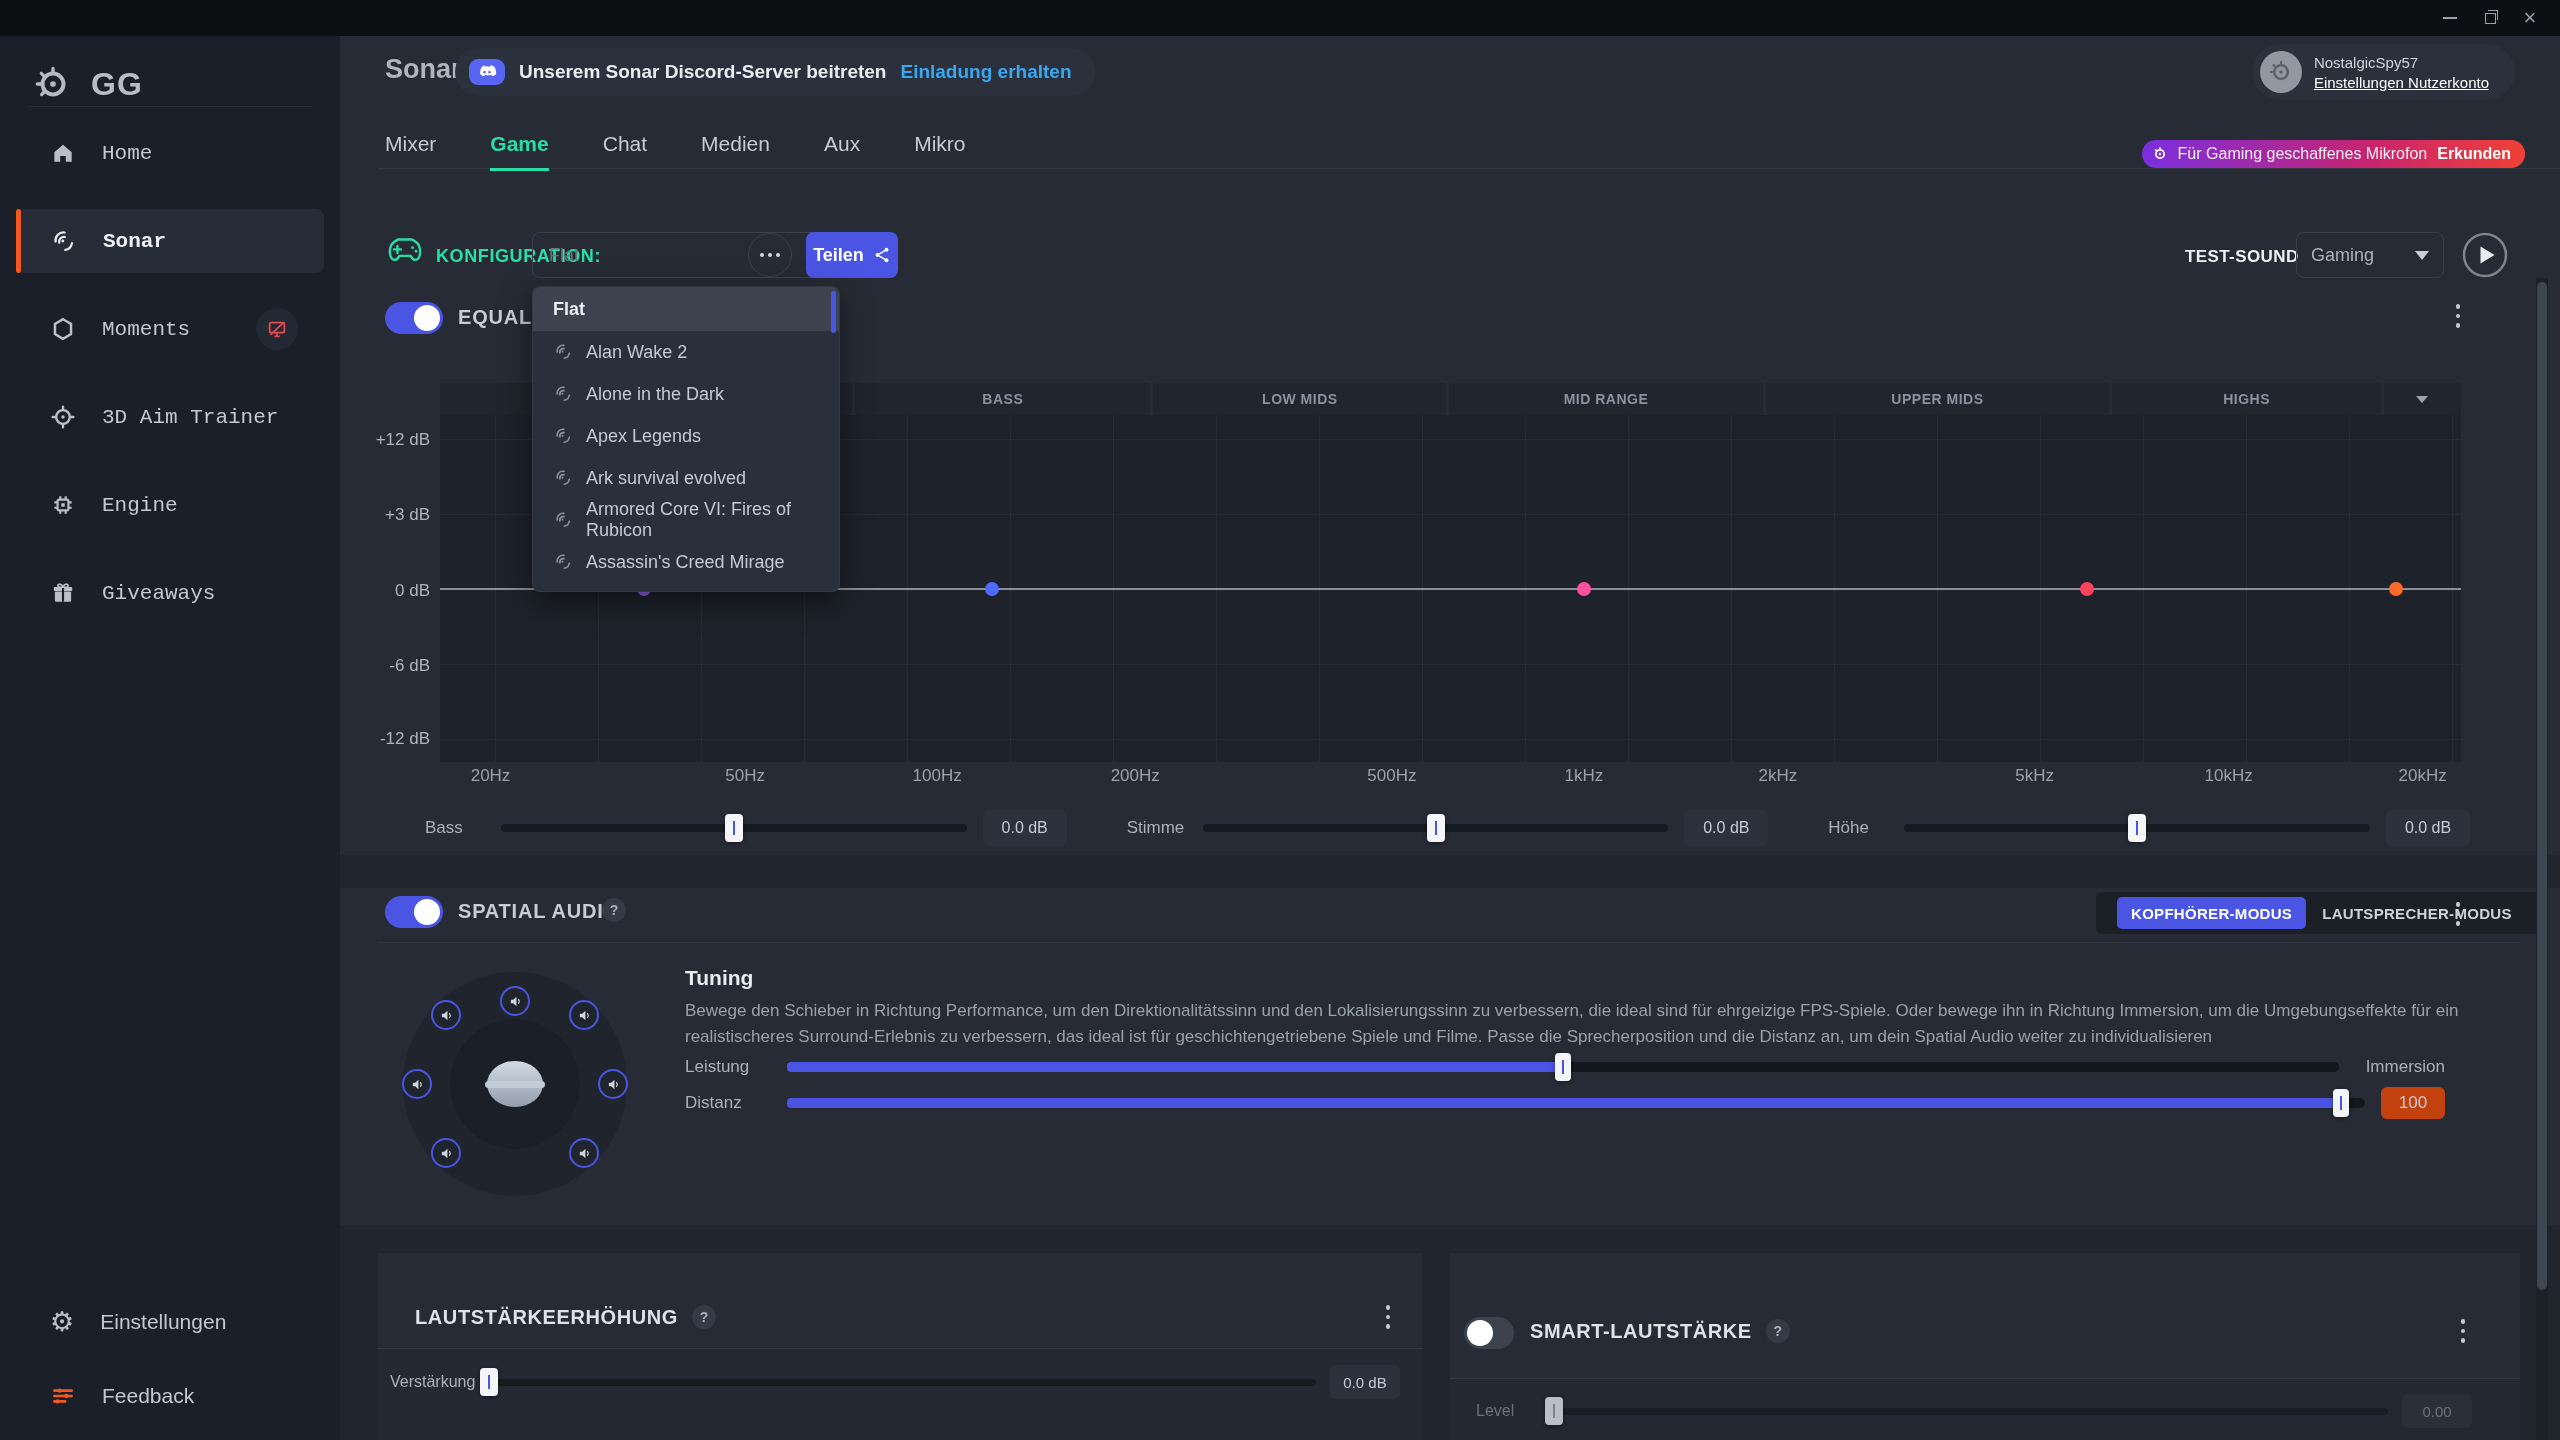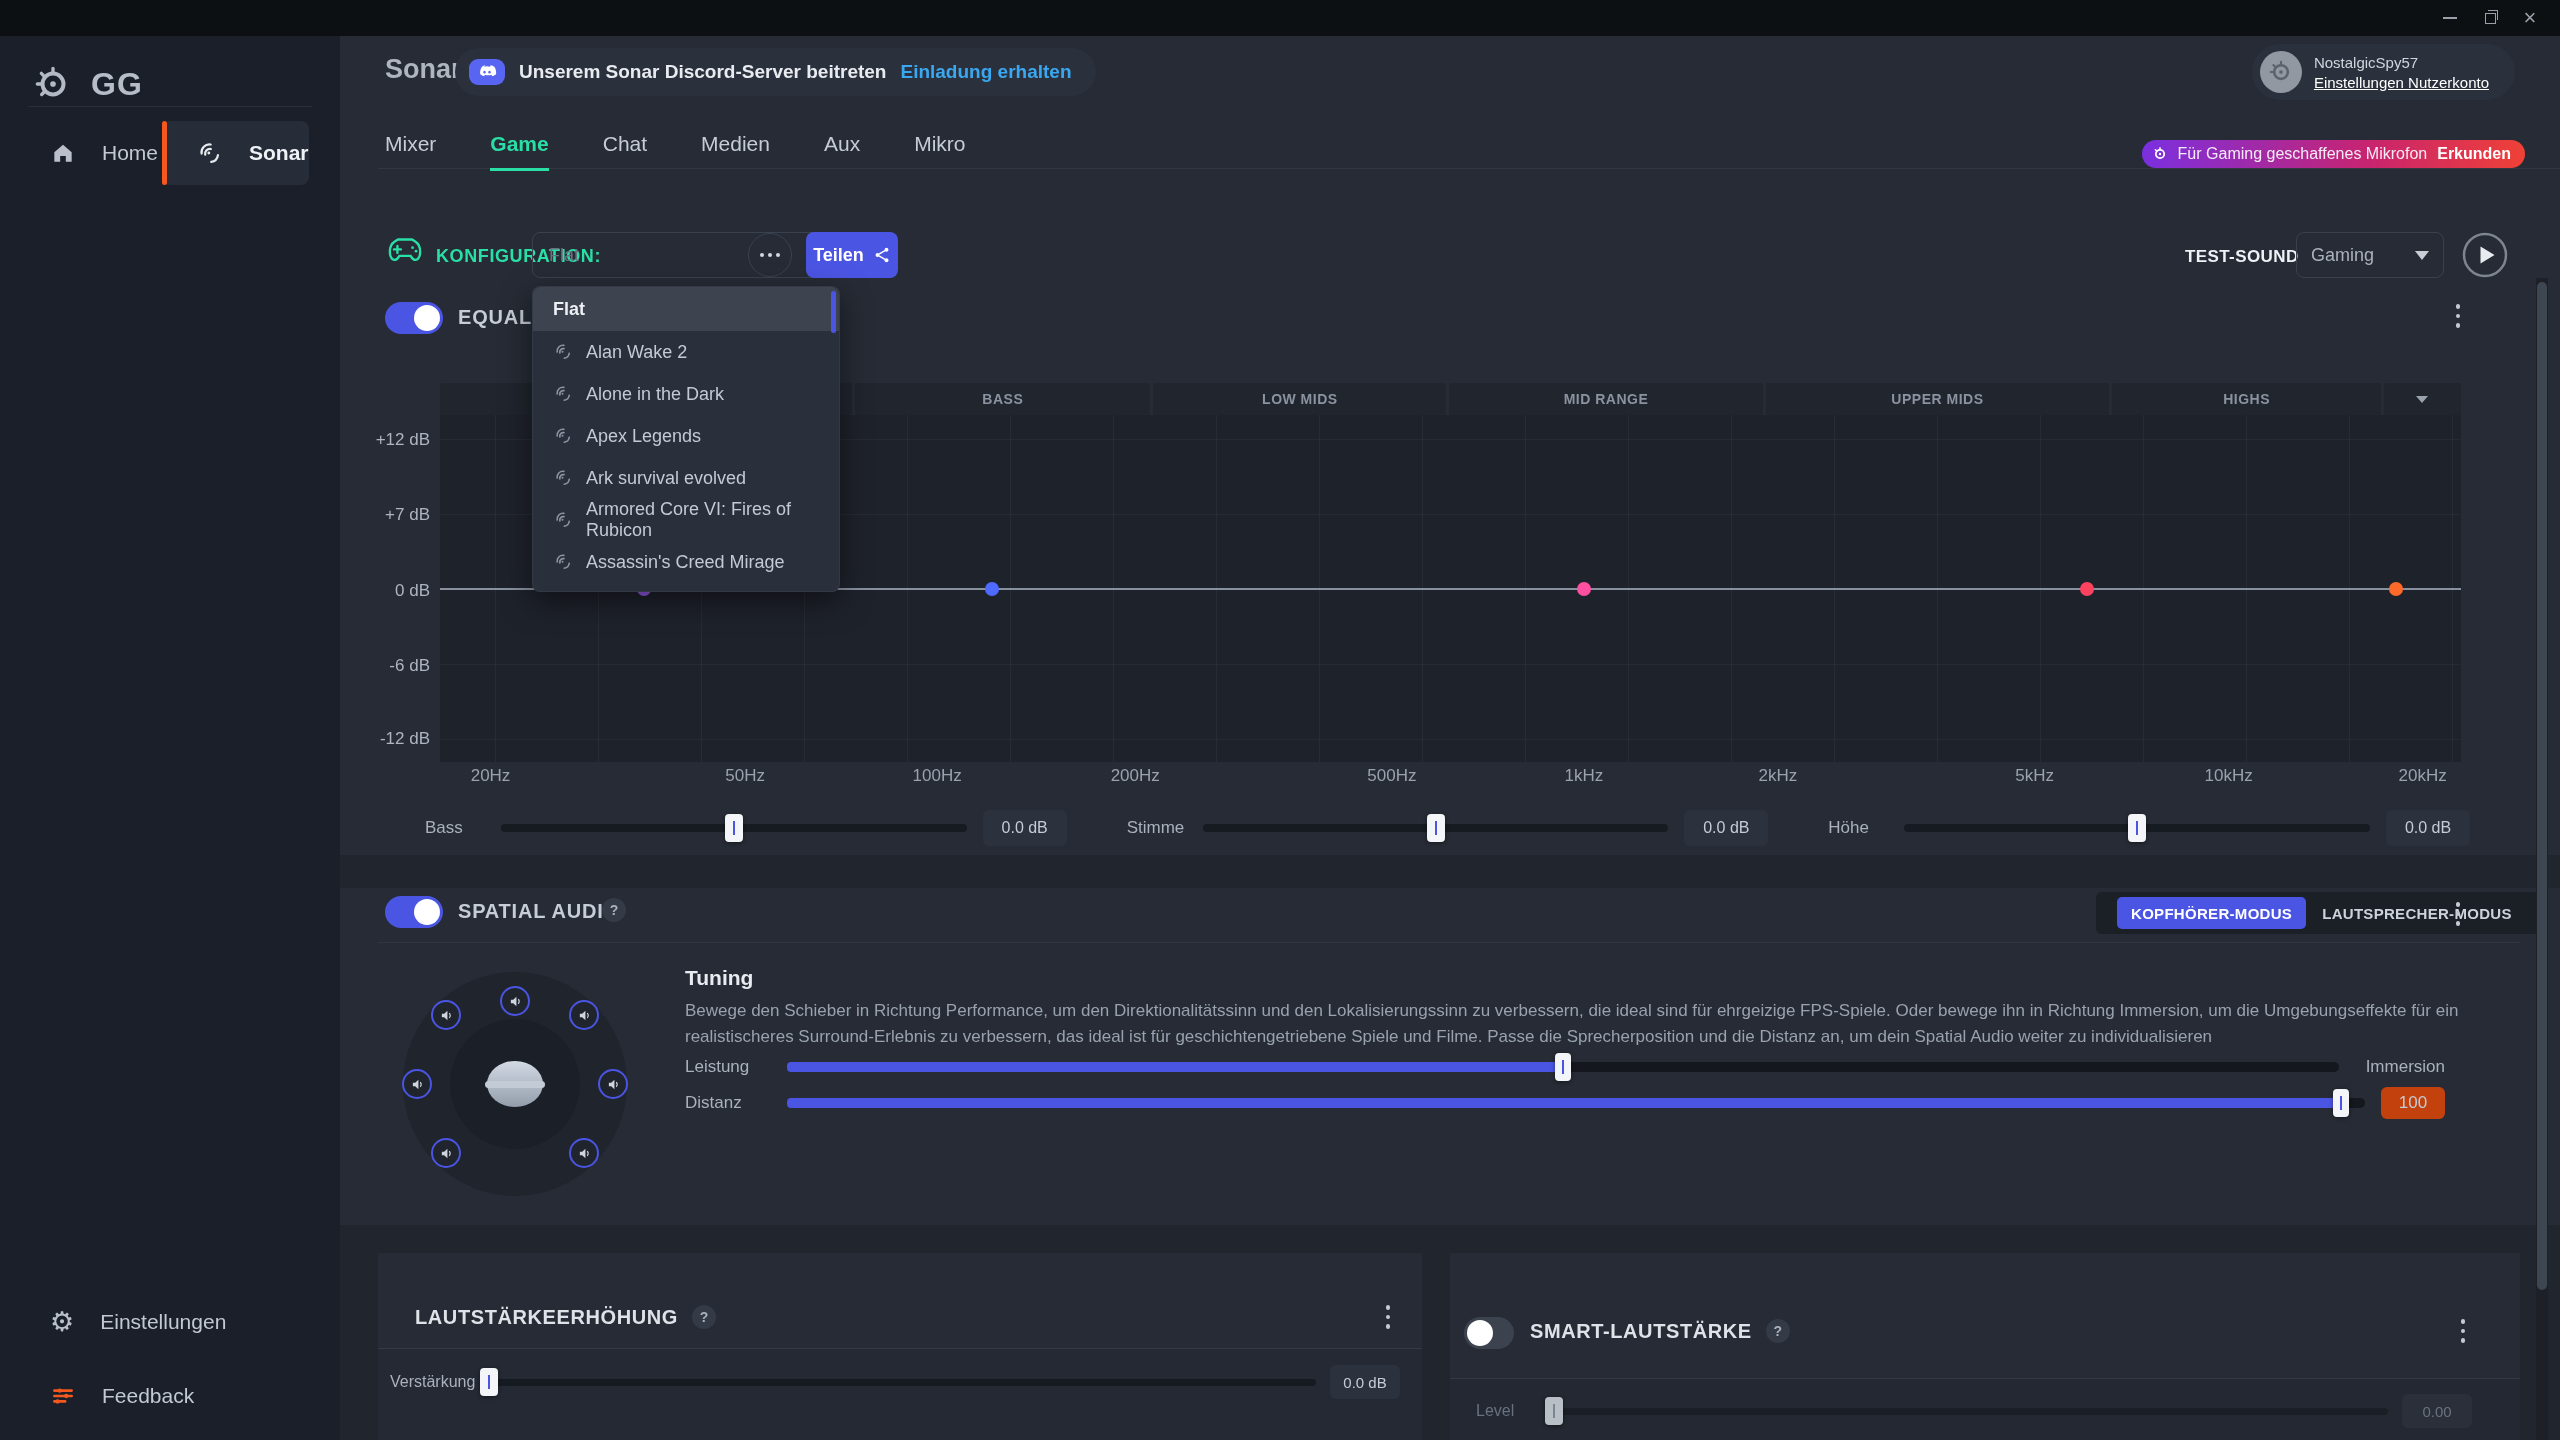--- a/index.html
+++ b/index.html
@@ -13,21 +13,21 @@
   .wc-min { width:14px; height:2px; background:#9aa0a9; }
   .wc-restore { width:11px; height:11px; border:1.5px solid #9aa0a9; position:relative; }
   .wc-restore::after { content:""; position:absolute; left:2px; top:-4px; width:9px; height:9px; border-top:1.5px solid #9aa0a9; border-right:1.5px solid #9aa0a9; }
   .wc-close { font-size:22px; line-height:1; }
 
   
   .sidebar { position:absolute; left:0; top:36px; width:340px; height:1404px; background:#1a1f29; }
   .logo-row { position:absolute; left:33px; top:24px; height:48px; display:flex; align-items:center; gap:18px; color:#b3bac5; }
   .logo-text { font-size:32px; font-weight:800; letter-spacing:1px; color:#b6bdc8; }
   .sb-divider { position:absolute; left:28px; right:28px; top:70px; height:1px; background:rgba(255,255,255,0.07); }
-  .nav { position:absolute; left:16px; right:16px; top:85px; display:flex; flex-direction:row; gap:4px; }
+  .nav { position:absolute; left:16px; right:16px; top:85px; display:flex; flex-direction:column; gap:24px;font-family:Liberation Mono, monospace; }
   .nav-item { position:relative; height:64px; display:flex; align-items:center; padding-left:34px; gap:26px; border-radius:8px; color:#b9c0cb; cursor:pointer; }
   .nav-item .nav-label { font-size:21px; color:#c2c9d3; }
   .nav-item.active { background:#272d38; }
   .nav-item.active .nav-label { color:#eef1f5; font-weight:bold; }
   .nav-item.active::before { content:""; position:absolute; left:0; top:0; bottom:0; width:5px; border-radius:4px; background:#f4581f; }
   .nav-badge { position:absolute; right:26px; width:42px; height:42px; border-radius:50%; background:#232934; display:flex; align-items:center; justify-content:center; }
   .sb-footer { position:absolute; left:16px; right:16px; bottom:16px; display:flex; flex-direction:column; gap:18px; }
   .sb-footer .nav-item { height:56px; }
   .gear-glyph { font-size:27px; color:#b9c0cb; line-height:1; }
 
@@ -391,21 +391,21 @@
     <div class="eq-plot">
       <div class="zero-line"></div>
       <div class="eq-dot" style="left: 10.1%; background: rgb(154, 95, 242);"></div>
       <div class="eq-dot" style="left: 27.3%; background: rgb(79, 107, 255);"></div>
       <div class="eq-dot" style="left: 56.6%; background: rgb(255, 79, 160);"></div>
       <div class="eq-dot" style="left: 81.5%; background: rgb(251, 67, 96);"></div>
       <div class="eq-dot" style="left: 96.8%; background: rgb(255, 106, 42);"></div>
     </div>
 
     <div class="ytick" style="top:394px;">+12 dB</div>
-    <div class="ytick" style="top:469px;">+7 dB</div>
+    <div class="ytick" style="top:469px;">+3 dB</div>
     <div class="ytick" style="top:545px;">0 dB</div>
     <div class="ytick" style="top:620px;">-6 dB</div>
     <div class="ytick" style="top:693px;">-12 dB</div>
 
     <div class="freq-row">
       <span class="freq" style="left: 2.5%;">20Hz</span>
       <span class="freq" style="left: 15.1%;">50Hz</span>
       <span class="freq" style="left: 24.6%;">100Hz</span>
       <span class="freq" style="left: 34.4%;">200Hz</span>
       <span class="freq" style="left: 47.1%;">500Hz</span>

